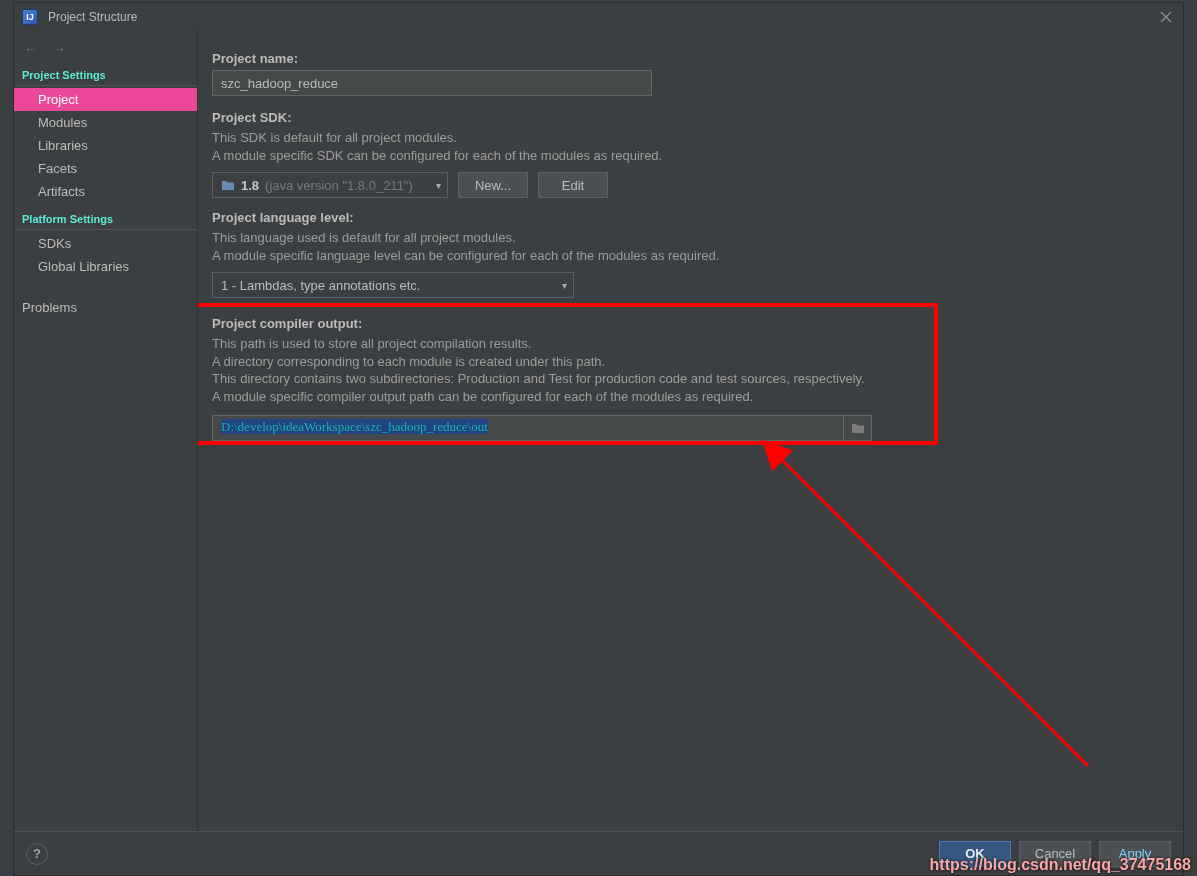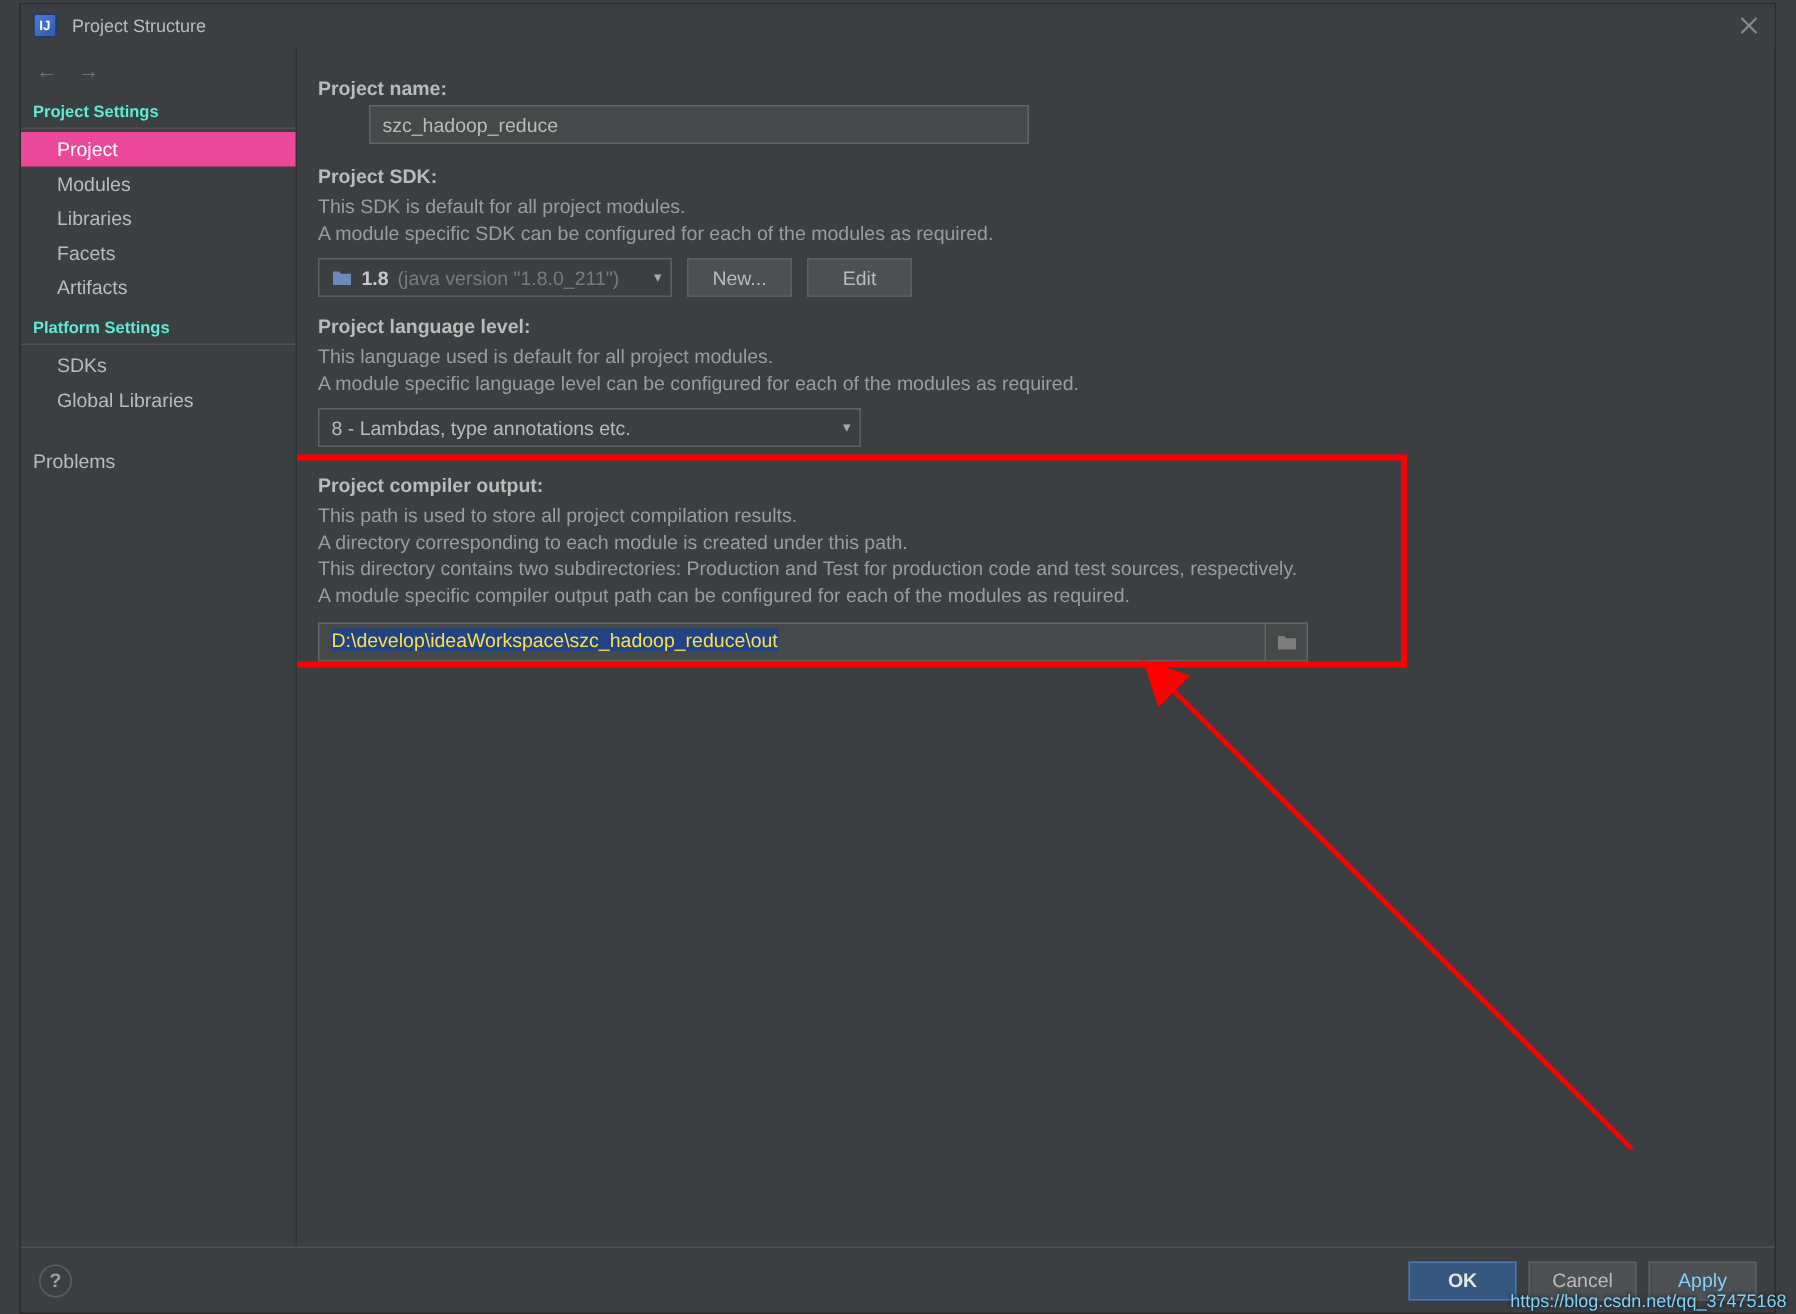--- a/index.html
+++ b/index.html
@@ -99,21 +99,20 @@
     margin-bottom: 4px;
   }
   .text-input {
     background: #45494a;
     border: 1px solid #646464;
     color: #bbbbbb;
     padding: 3px 8px;
     height: 26px;
     font-size: 13px;
     font-family: inherit;
-    margin-left: 34px;
   }
   .text-input.w1 { width: 440px; margin-bottom: 14px; }
   .desc { color: #9c9c9c; line-height: 1.35; }
   .sdk-row {
     display: flex;
     gap: 10px;
     margin: 8px 0 12px 0;
     align-items: center;
   }
   .combo {
@@ -168,21 +167,22 @@
     background: #45494a;
     border: 1px solid #646464;
     color: #bbbbbb;
     padding: 3px 8px;
     height: 26px;
     font-size: 13px;
     font-family: inherit;
   }
   .file-input .sel {
     background: #214283;
-    color: #fde047;
+    color: #14b8a6;
+    font-family: Liberation Serif, serif;
   }
   .browse-btn {
     width: 28px;
     height: 26px;
     background: #45494a;
     border: 1px solid #646464;
     border-left: none;
     color: #8a8a8a;
     display: flex;
     align-items: center;
@@ -209,24 +209,25 @@
   .footer-spacer { flex: 1; }
   .footer .btn { width: 72px; }
   .arrow-annot {
     position: absolute;
     pointer-events: none;
   }
   .watermark {
     position: absolute;
     right: 6px;
     bottom: 2px;
-    color: #7dd3fc;
-    font-size: 12px;
+    color: #fca5a5;
+    font-size: 16px;
     text-shadow: 0 0 3px #000;
     pointer-events: none;
+    font-weight: bold;
   }
   .folder-icon {
     width: 14px; height: 12px;
     display: inline-block;
     position: relative;
   }
   .folder-icon svg { display: block; }
 </style>
 </head>
 <body>
@@ -287,21 +288,21 @@
           <span class="combo-arrow">▾</span>
         </div>
         <button class="btn" style="width:70px;">New...</button>
         <button class="btn" style="width:70px;">Edit</button>
       </div>
 
       <div class="field-label">Project language level:</div>
       <div class="desc">This language used is default for all project modules.</div>
       <div class="desc">A module specific language level can be configured for each of the modules as required.</div>
       <div class="combo lang">
-        <span>8 - Lambdas, type annotations etc.</span>
+        <span>1 - Lambdas, type annotations etc.</span>
         <span class="combo-arrow">▾</span>
       </div>
 
       <div style="height:8px;"></div>
 
       <div style="position:relative;">
         <div class="field-label">Project compiler output:</div>
         <div class="desc">This path is used to store all project compilation results.</div>
         <div class="desc">A directory corresponding to each module is created under this path.</div>
         <div class="desc">This directory contains two subdirectories: Production and Test for production code and test sources, respectively.</div>

